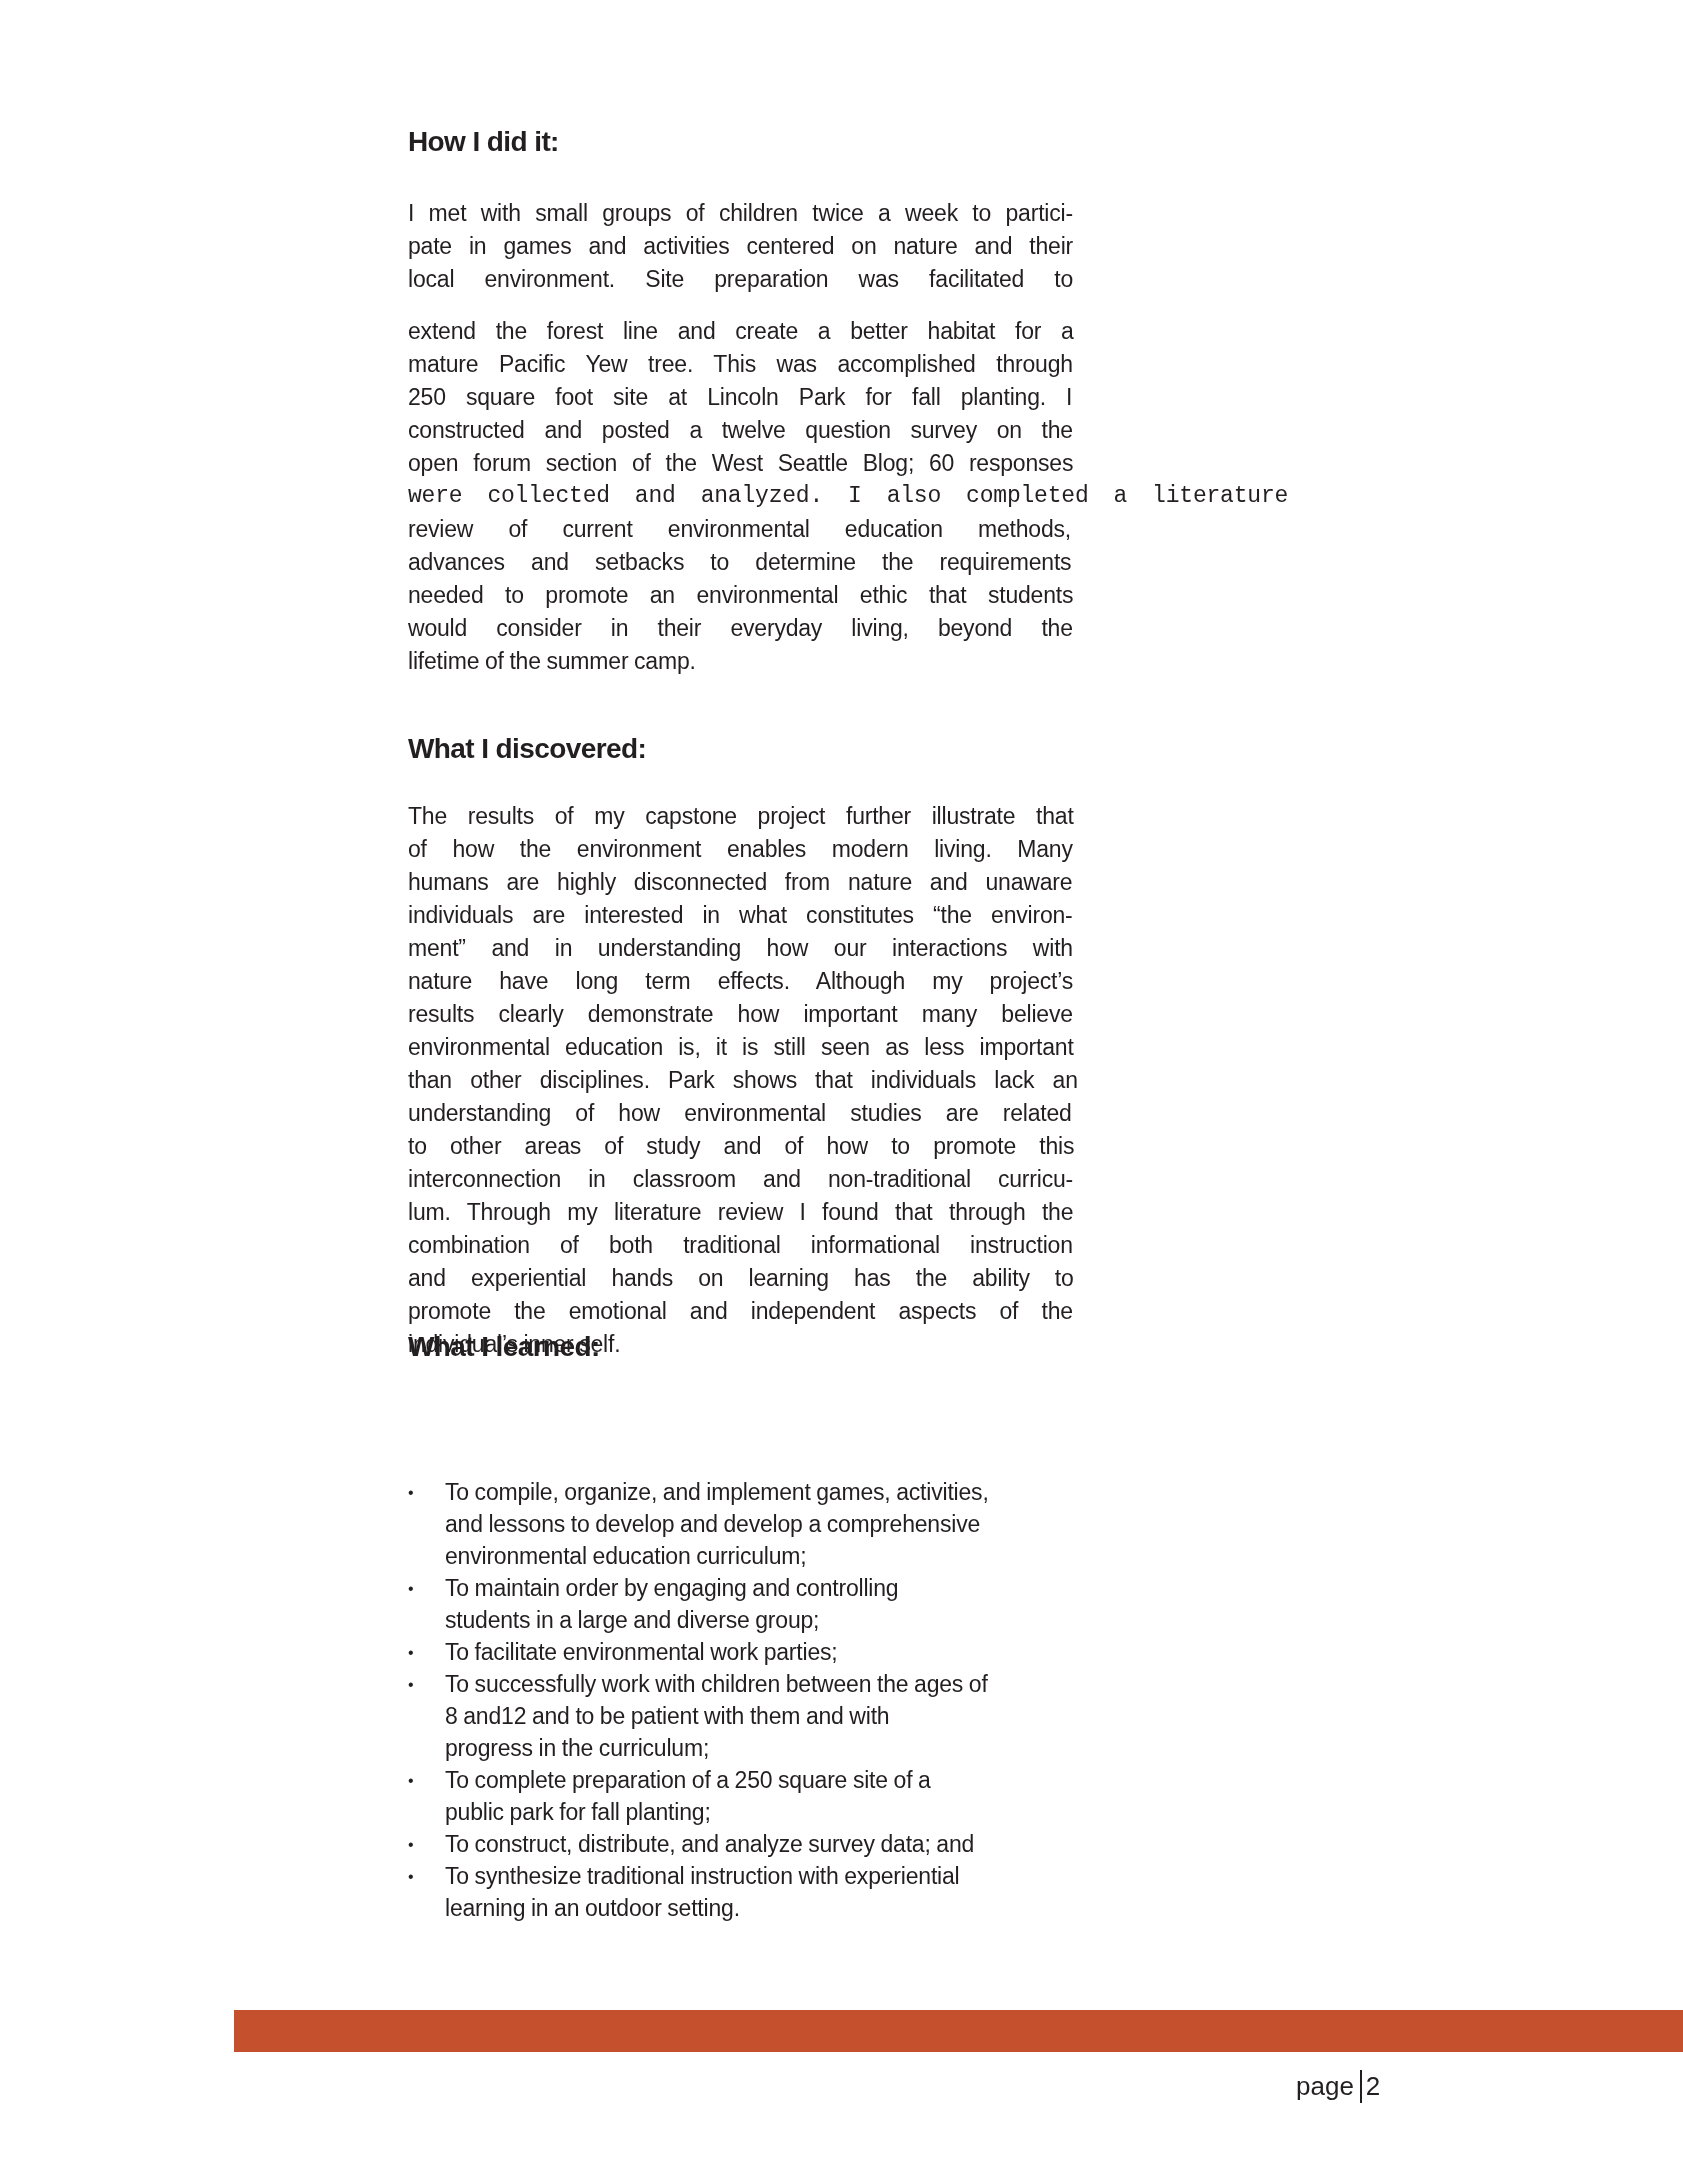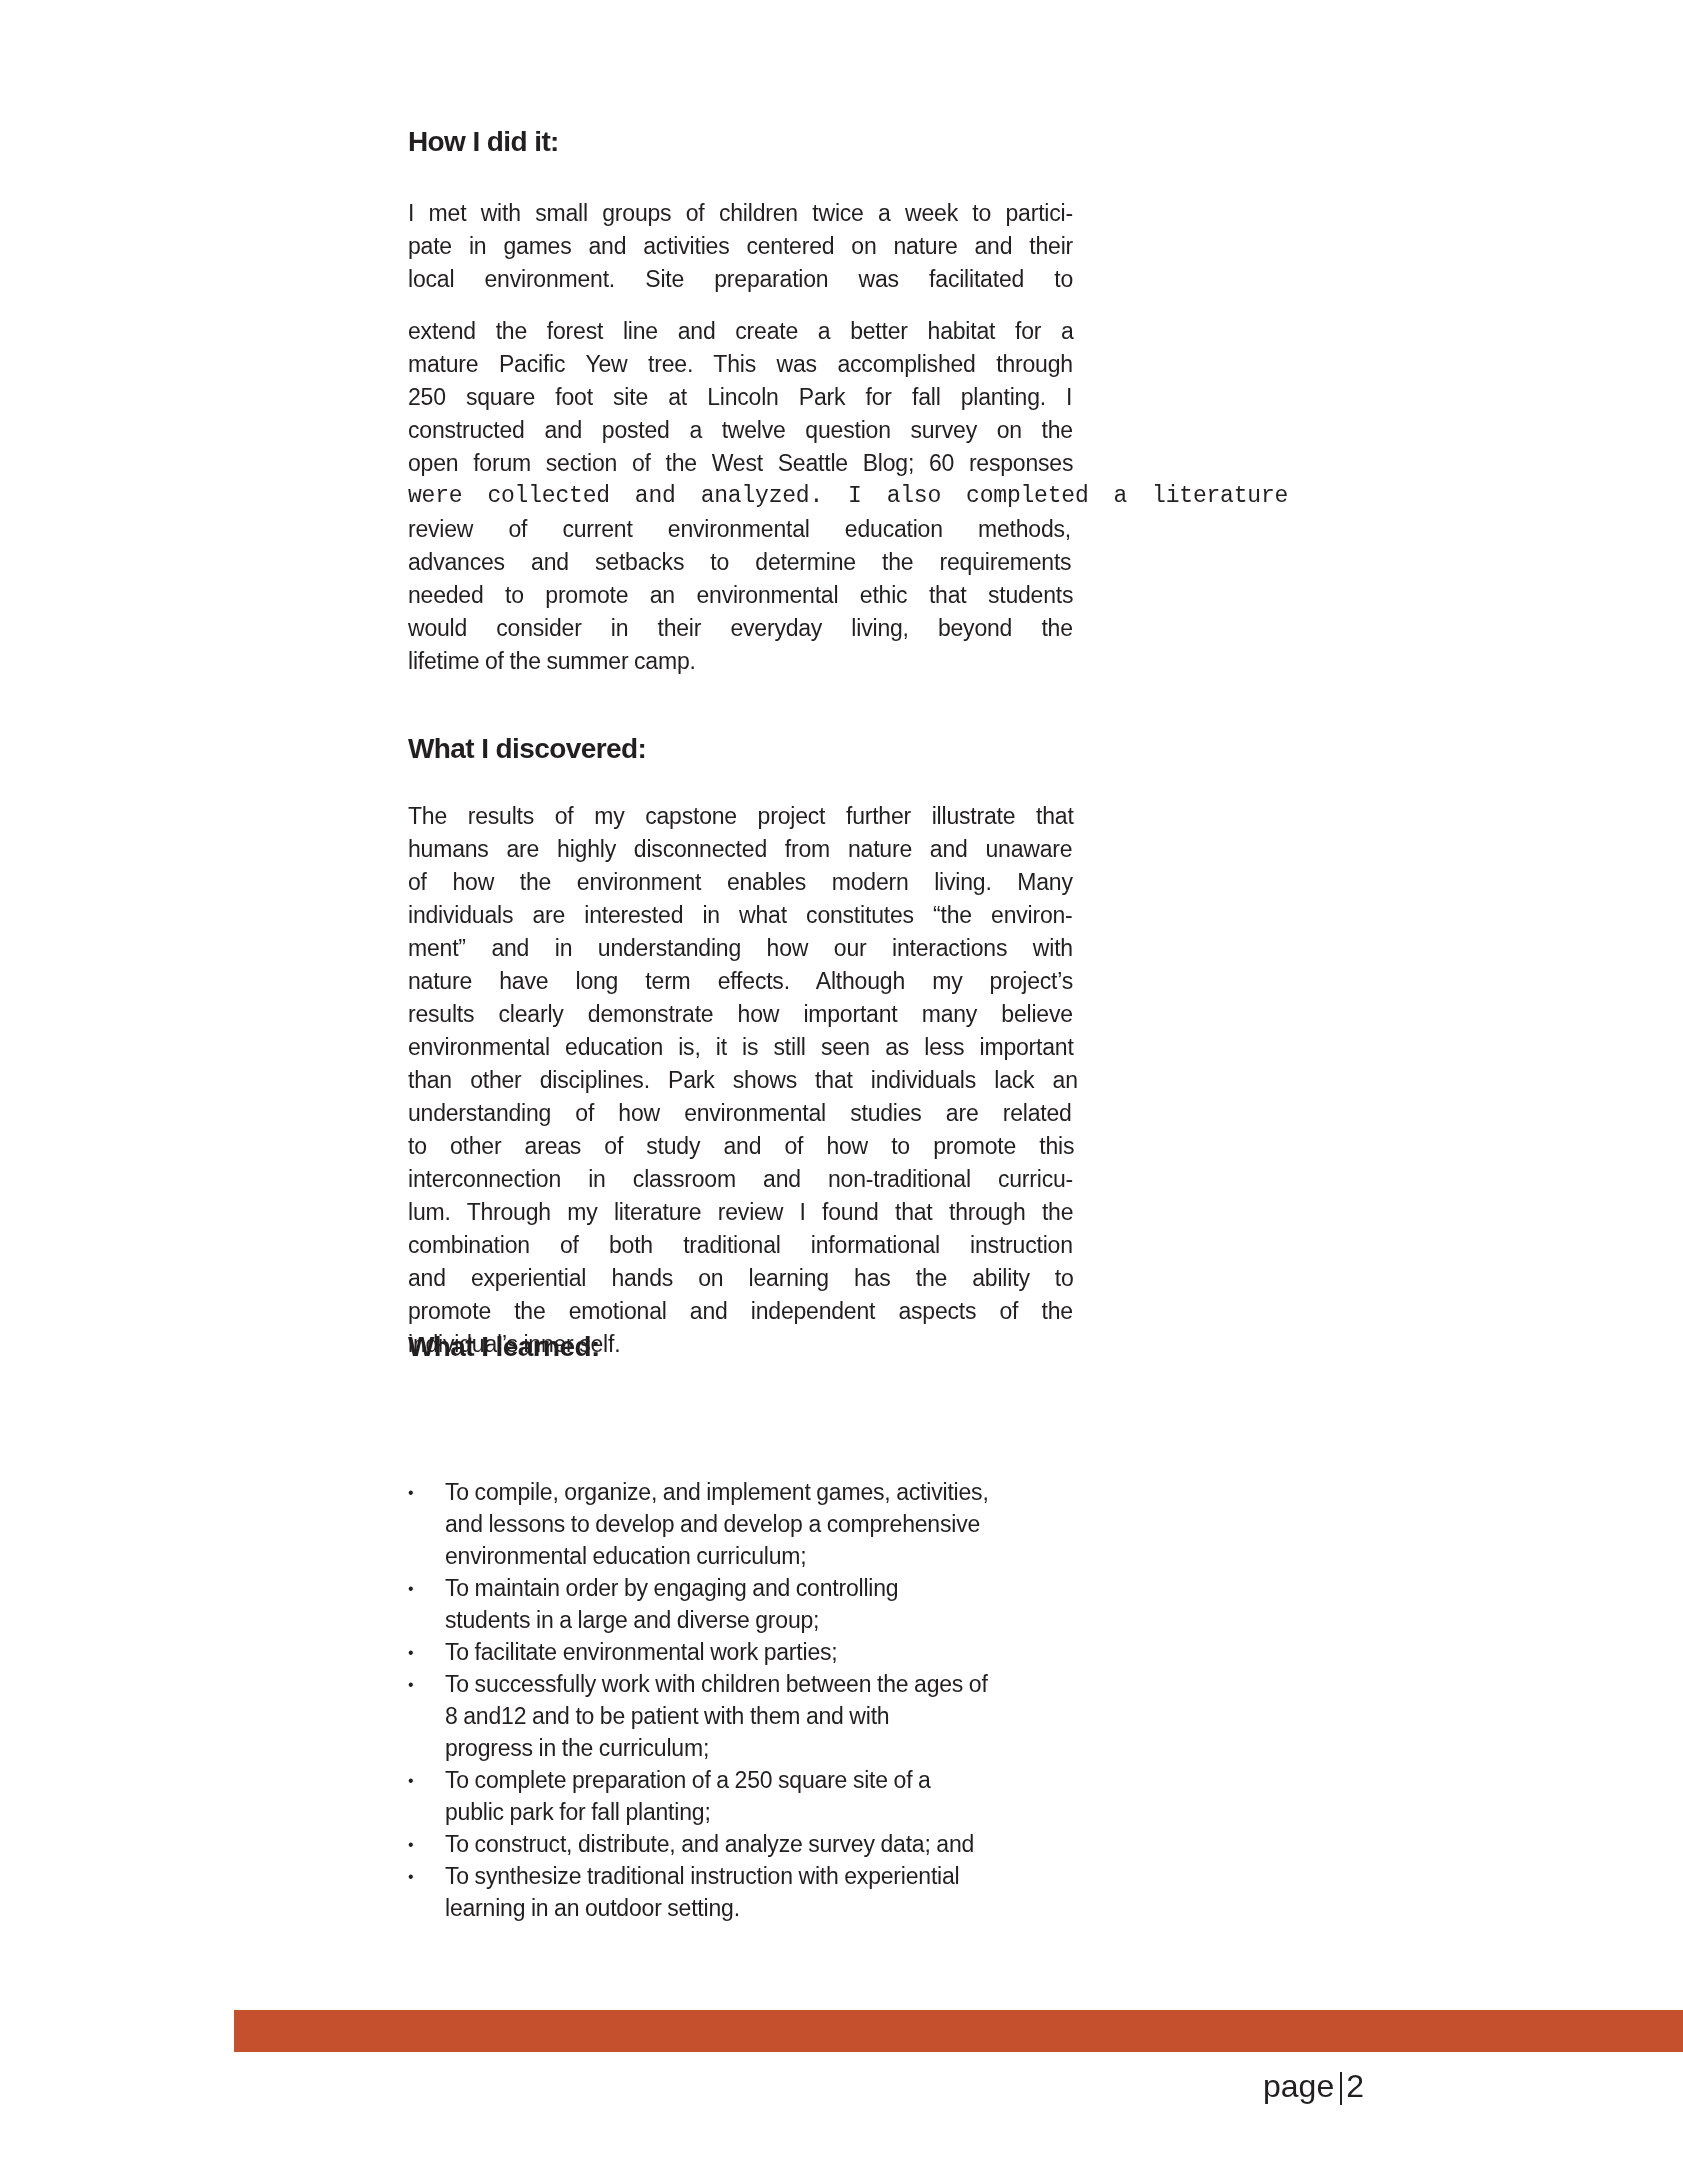--- a/index.html
+++ b/index.html
@@ -12,21 +12,21 @@
           white-space: nowrap; text-align: justify; text-align-last: justify;
           letter-spacing: -0.2px; word-spacing: -0.5px; }
   .line.last { text-align: left; text-align-last: left; }
   .bullets { position: absolute; left: 408px; width: 673px; }
   .bullet-item { position: relative; }
   .bullet-dot { position: absolute; left: 0px; top: 0; width: 30px; font-size: 16px;
                 line-height: 33px; height: 33px; }
   .bullet-lines { margin-left: 37px; }
   .bullet-lines .line { text-align: left; text-align-last: left; height: 32px; line-height: 32px; }
   .footer-bar { position: absolute; left: 234px; top: 2010px; width: 1449px; height: 42px; }
-  .page-num { position: absolute; left: 1263px; top: 2069px; font-size: 32px; line-height: 34px;
+  .page-num { position: absolute; left: 1296px; top: 2069px; font-size: 26px; line-height: 34px;
               white-space: nowrap; }
   .page-num .sep { display: inline-block; width: 2px; height: 33px; vertical-align: -8px;
                    margin: 0 4px 0 6px; }
 </style>
 </head>
 <body style="color: rgb(35, 31, 32);">
 
 <div class="heading" style="top:127px;">How I did it:</div>
 <div class="para" style="top:197px;" id="para0">
     <span class="line" style="word-spacing: 8.2px; display: block;">I met with small groups of children twice a week to partici-</span>
@@ -41,22 +41,22 @@
     <span class="line" style="word-spacing: 29px; display: block;">review of current environmental education methods,</span>
     <span class="line" style="word-spacing: 20px; display: block;">advances and setbacks to determine the requirements</span>
     <span class="line" style="word-spacing: 15.3px; display: block;">needed to promote an environmental ethic that students</span>
     <span class="line" style="word-spacing: 23px; display: block;">would consider in their everyday living, beyond the</span>
     <span class="line last">lifetime of the summer camp.</span>
   </div>
 
 <div class="heading" style="top:734px;">What I discovered:</div>
 <div class="para" style="top:800px;" id="para1">
     <span class="line" style="word-spacing: 14.5px; display: block;">The results of my capstone project further illustrate that</span>
+    <span class="line" style="word-spacing: 19.5px; display: block;">of how the environment enables modern living. Many</span>
     <span class="line" style="word-spacing: 11.7px; display: block;">humans are highly disconnected from nature and unaware</span>
-    <span class="line" style="word-spacing: 19.5px; display: block;">of how the environment enables modern living. Many</span>
     <span class="line" style="word-spacing: 13px; display: block;">individuals are interested in what constitutes “the environ-</span>
     <span class="line" style="word-spacing: 19.4px; display: block;">ment” and in understanding how our interactions with</span>
     <span class="line" style="word-spacing: 21px; display: block;">nature have long term effects. Although my project’s</span>
     <span class="line" style="word-spacing: 18px; display: block;">results clearly demonstrate how important many believe</span>
     <span class="line" style="word-spacing: 9px; display: block;">environmental education is, it is still seen as less important</span>
     <span class="line" style="word-spacing: 12px; display: block;">than other disciplines. Park shows that individuals lack an</span>
     <span class="line" style="word-spacing: 18px; display: block;">understanding of how environmental studies are related</span>
     <span class="line" style="word-spacing: 17px; display: block;">to other areas of study and of how to promote this</span>
     <span class="line" style="word-spacing: 21px; display: block;">interconnection in classroom and non-traditional curricu-</span>
     <span class="line" style="word-spacing: 10.2px; display: block;">lum. Through my literature review I found that through the</span>

